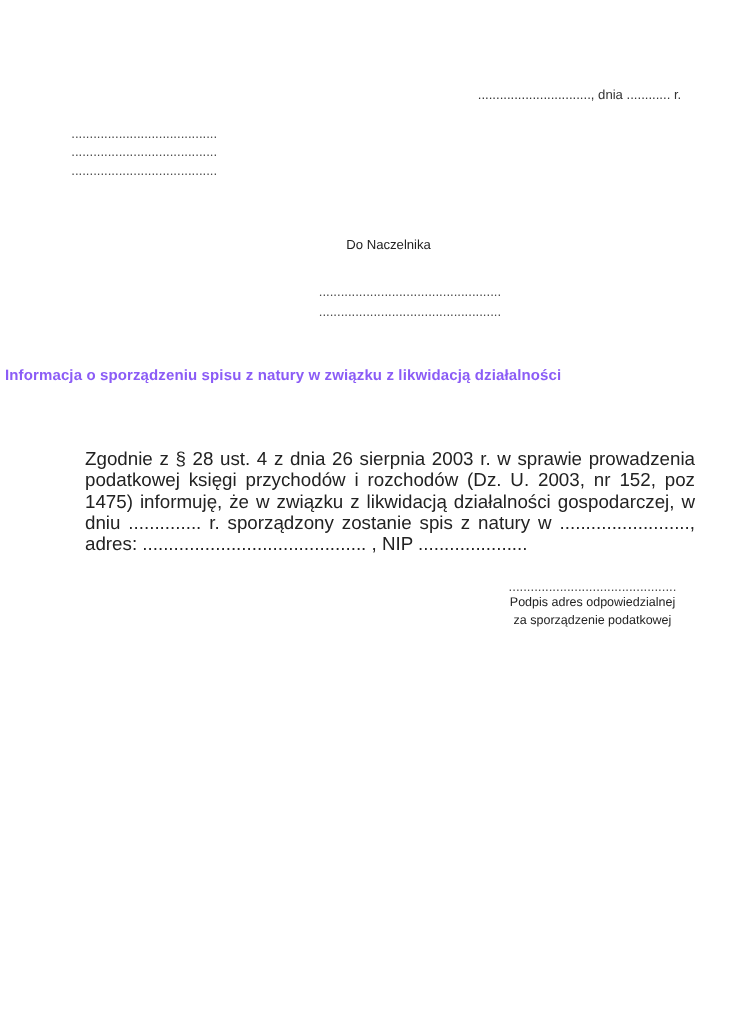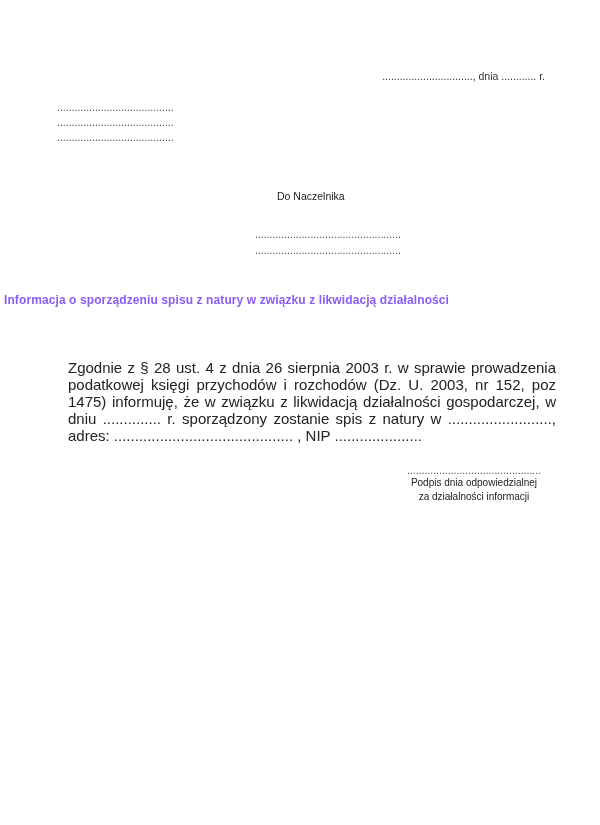--- a/index.html
+++ b/index.html
@@ -111,17 +111,17 @@
     <div class="dots">..................................................</div>
     <div class="dots">..................................................</div>
   </div>
 
   <h1 class="title">Informacja o sporządzeniu spisu z natury w związku z likwidacją działalności</h1>
 
   <p class="body-par">Zgodnie z § 28 ust. 4 z dnia 26 sierpnia 2003 r. w sprawie prowadzenia podatkowej księgi przychodów i rozchodów (Dz. U. 2003, nr 152, poz 1475) informuję, że w związku z likwidacją działalności gospodarczej, w dniu .............. r. sporządzony zostanie spis z natury w ........................., adres: ........................................... , NIP .....................</p>
 
   <div class="signature">
     <div class="dots">..............................................</div>
-    <div class="sig-caption">Podpis dnia odpowiedzialnej</div>
-    <div class="sig-caption">za działalności informacji</div>
+    <div class="sig-caption">Podpis adres odpowiedzialnej</div>
+    <div class="sig-caption">za sporządzenie podatkowej</div>
   </div>
 
 </div>
 
 </body></html>

